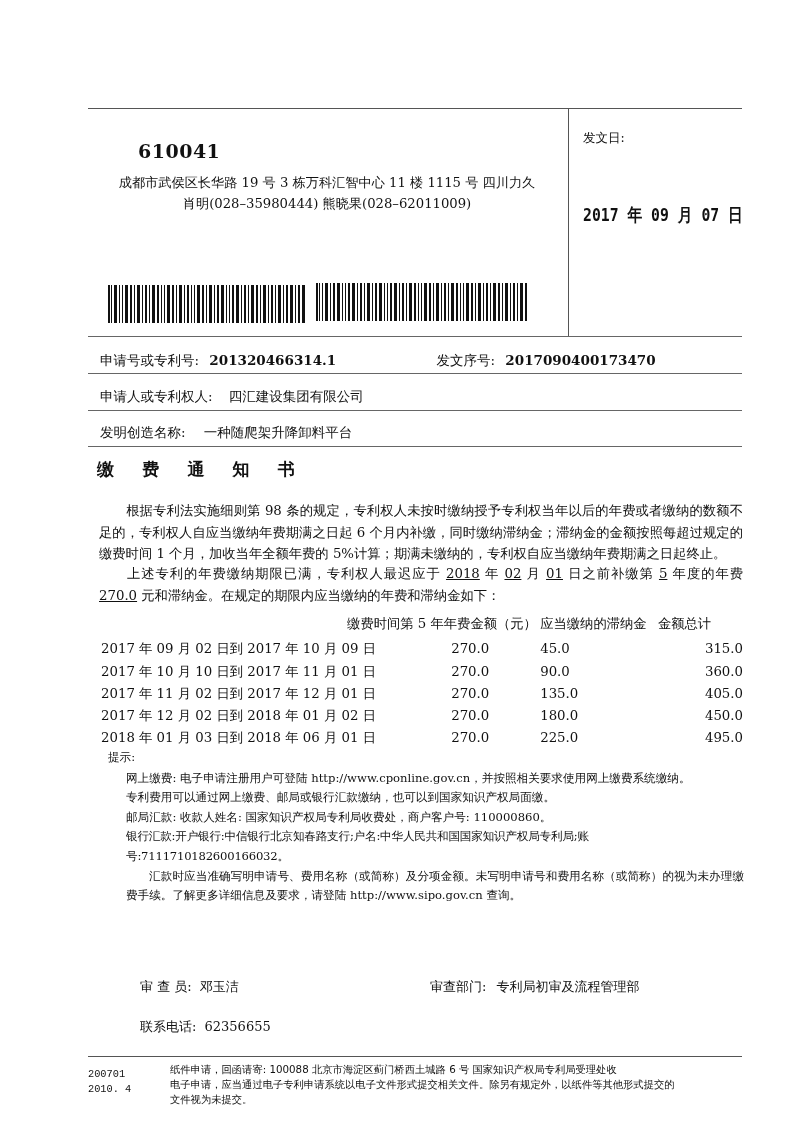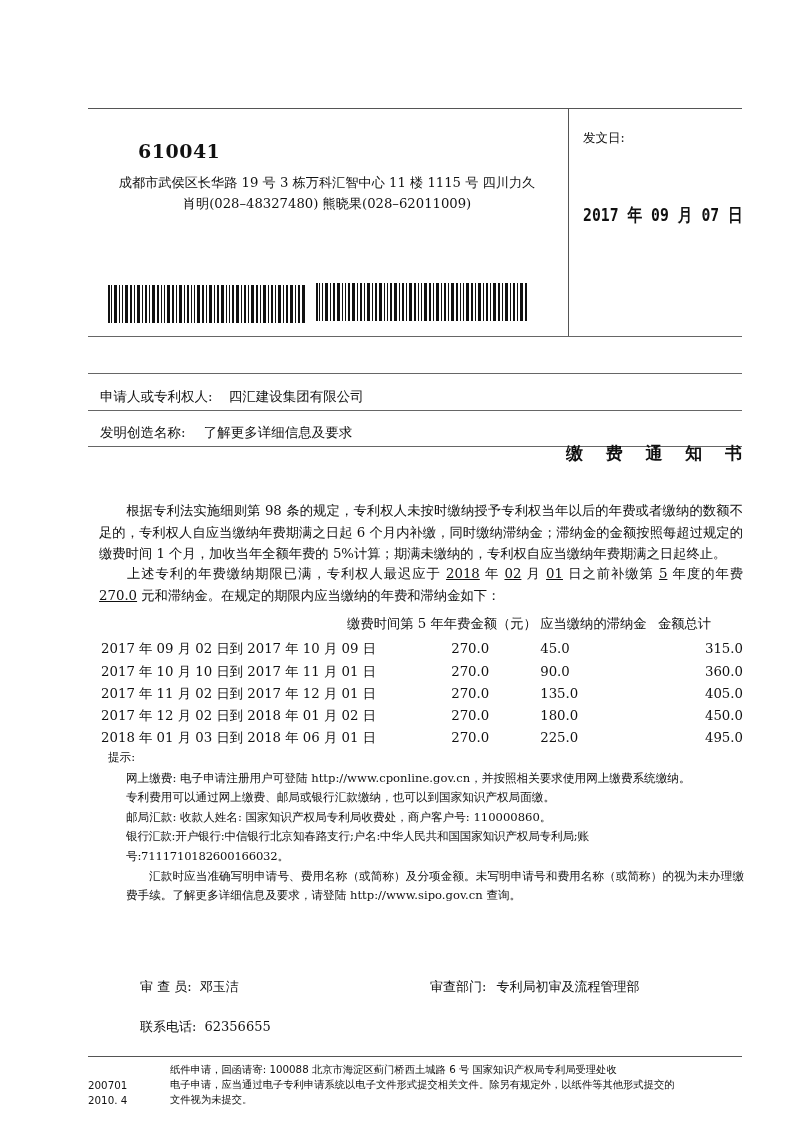--- a/index.html
+++ b/index.html
@@ -119,24 +119,24 @@
   .field-row .lbl { }
   .field-row .val {
     font-weight: bold;
     font-family: "DejaVu Serif", "Liberation Serif", serif;
   }
   .field-row .val-plain { font-weight: normal; }
 
   
   .doc-title {
     position: absolute;
-    left: 88px; top: 442px;
+    left: 88px; top: 458px;
     width: 654px;
-    text-align: right;
-    font-family: Liberation Sans, sans-serif;
+    text-align: left;
+    font-family: Liberation Mono, monospace;
     font-weight: bold;
     font-size: 17px;
     letter-spacing: 9px;
     padding-left: 9px;
   }
 
   
   .para {
     position: absolute;
     left: 99px;
@@ -208,42 +208,43 @@
   .footer {
     position: absolute;
     left: 88px; top: 1062px;
     width: 660px;
     font-family: "DejaVu Sans", "Liberation Sans", sans-serif;
     font-size: 10.3px;
     line-height: 15px;
   }
   .footer .codes {
     position: absolute;
-    left: 0; top: 16px;
+    left: 0; top: 5px;
     width: 72px;
+    font-family: Liberation Mono, monospace;
   }
   .footer .ftxt {
     position: absolute;
     left: 82px; top: 0;
     width: 578px;
   }
 </style>
 </head>
 <body>
 
 <div class="page">
 
 
   <div class="rule" style="top:108px;"></div>
   <div class="vdiv" style="top:108px; height:228px;"></div>
 
   <div class="postcode">610041</div>
   <div class="addr">
     <div>成都市武侯区长华路 19 号 3 栋万科汇智中心 11 楼 1115 号  四川力久</div>
-    <div class="contacts">肖明(028–48327480)  熊晓果(028–62011009)</div>
+    <div class="contacts">肖明(028–35980444)  熊晓果(028–62011009)</div>
   </div>
 
   <div class="issue-label">发文日:</div>
   <div class="issue-date">2017 年 09 月 07 日</div>
 
   <div class="barcode" style="left:108px; top:285px; width:198px;">
     <svg width="198" height="38" viewBox="0 0 198 38" xmlns="http://www.w3.org/2000/svg">
       <rect width="198" height="38" fill="#fff"></rect>
       <g fill="#111">
         <rect x="0" y="0" width="2" height="38"></rect>
@@ -360,31 +361,37 @@
           <rect x="194" y="0" width="1" height="40"></rect>
         <rect x="197" y="0" width="2" height="40"></rect>
           <rect x="201" y="0" width="1" height="40"></rect>
         <rect x="204" y="0" width="3" height="40"></rect>
           <rect x="209" y="0" width="2" height="40"></rect>
       </g>
     </svg>
   </div>
 
   <div class="rule thin" style="top:336px;"></div>
+  <div class="field-row" style="top:352px;">
+    <span class="lbl">申请号或专利号:</span>
+    <span class="val" style="margin-left:6px;">201320466314.1</span>
+    <span class="lbl" style="margin-left:96px;">发文序号:</span>
+    <span class="val" style="margin-left:6px;">2017090400173470</span>
+  </div>
 
   <div class="rule thin" style="top:373px;"></div>
   <div class="field-row" style="top:388px;">
     <span class="lbl">申请人或专利权人:</span>
     <span class="val-plain" style="margin-left:12px;">四汇建设集团有限公司</span>
   </div>
 
   <div class="rule thin" style="top:410px;"></div>
   <div class="field-row" style="top:424px;">
     <span class="lbl">发明创造名称:</span>
-    <span class="val-plain" style="margin-left:14px;">了解更多详细信息及要求</span>
+    <span class="val-plain" style="margin-left:14px;">一种随爬架升降卸料平台</span>
   </div>
   <div class="rule thin" style="top:446px;"></div>
 
   <div class="doc-title">缴 费 通 知 书</div>
 
   <div class="para" style="top:500px;">
     <span class="indent"></span><span>根据专利法实施细则第 98 条的规定，专利权人未按时缴纳授予专利权当年以后的年费或者缴纳的数额不足的，专利权人自应当缴纳年费期满之日起 6 个月内补缴，同时缴纳滞纳金；滞纳金的金额按照每超过规定的缴费时间 1 个月，加收当年全额年费的 5%计算；期满未缴纳的，专利权自应当缴纳年费期满之日起终止。</span>
   </div>
 
   <div class="para" style="top:563px;">

